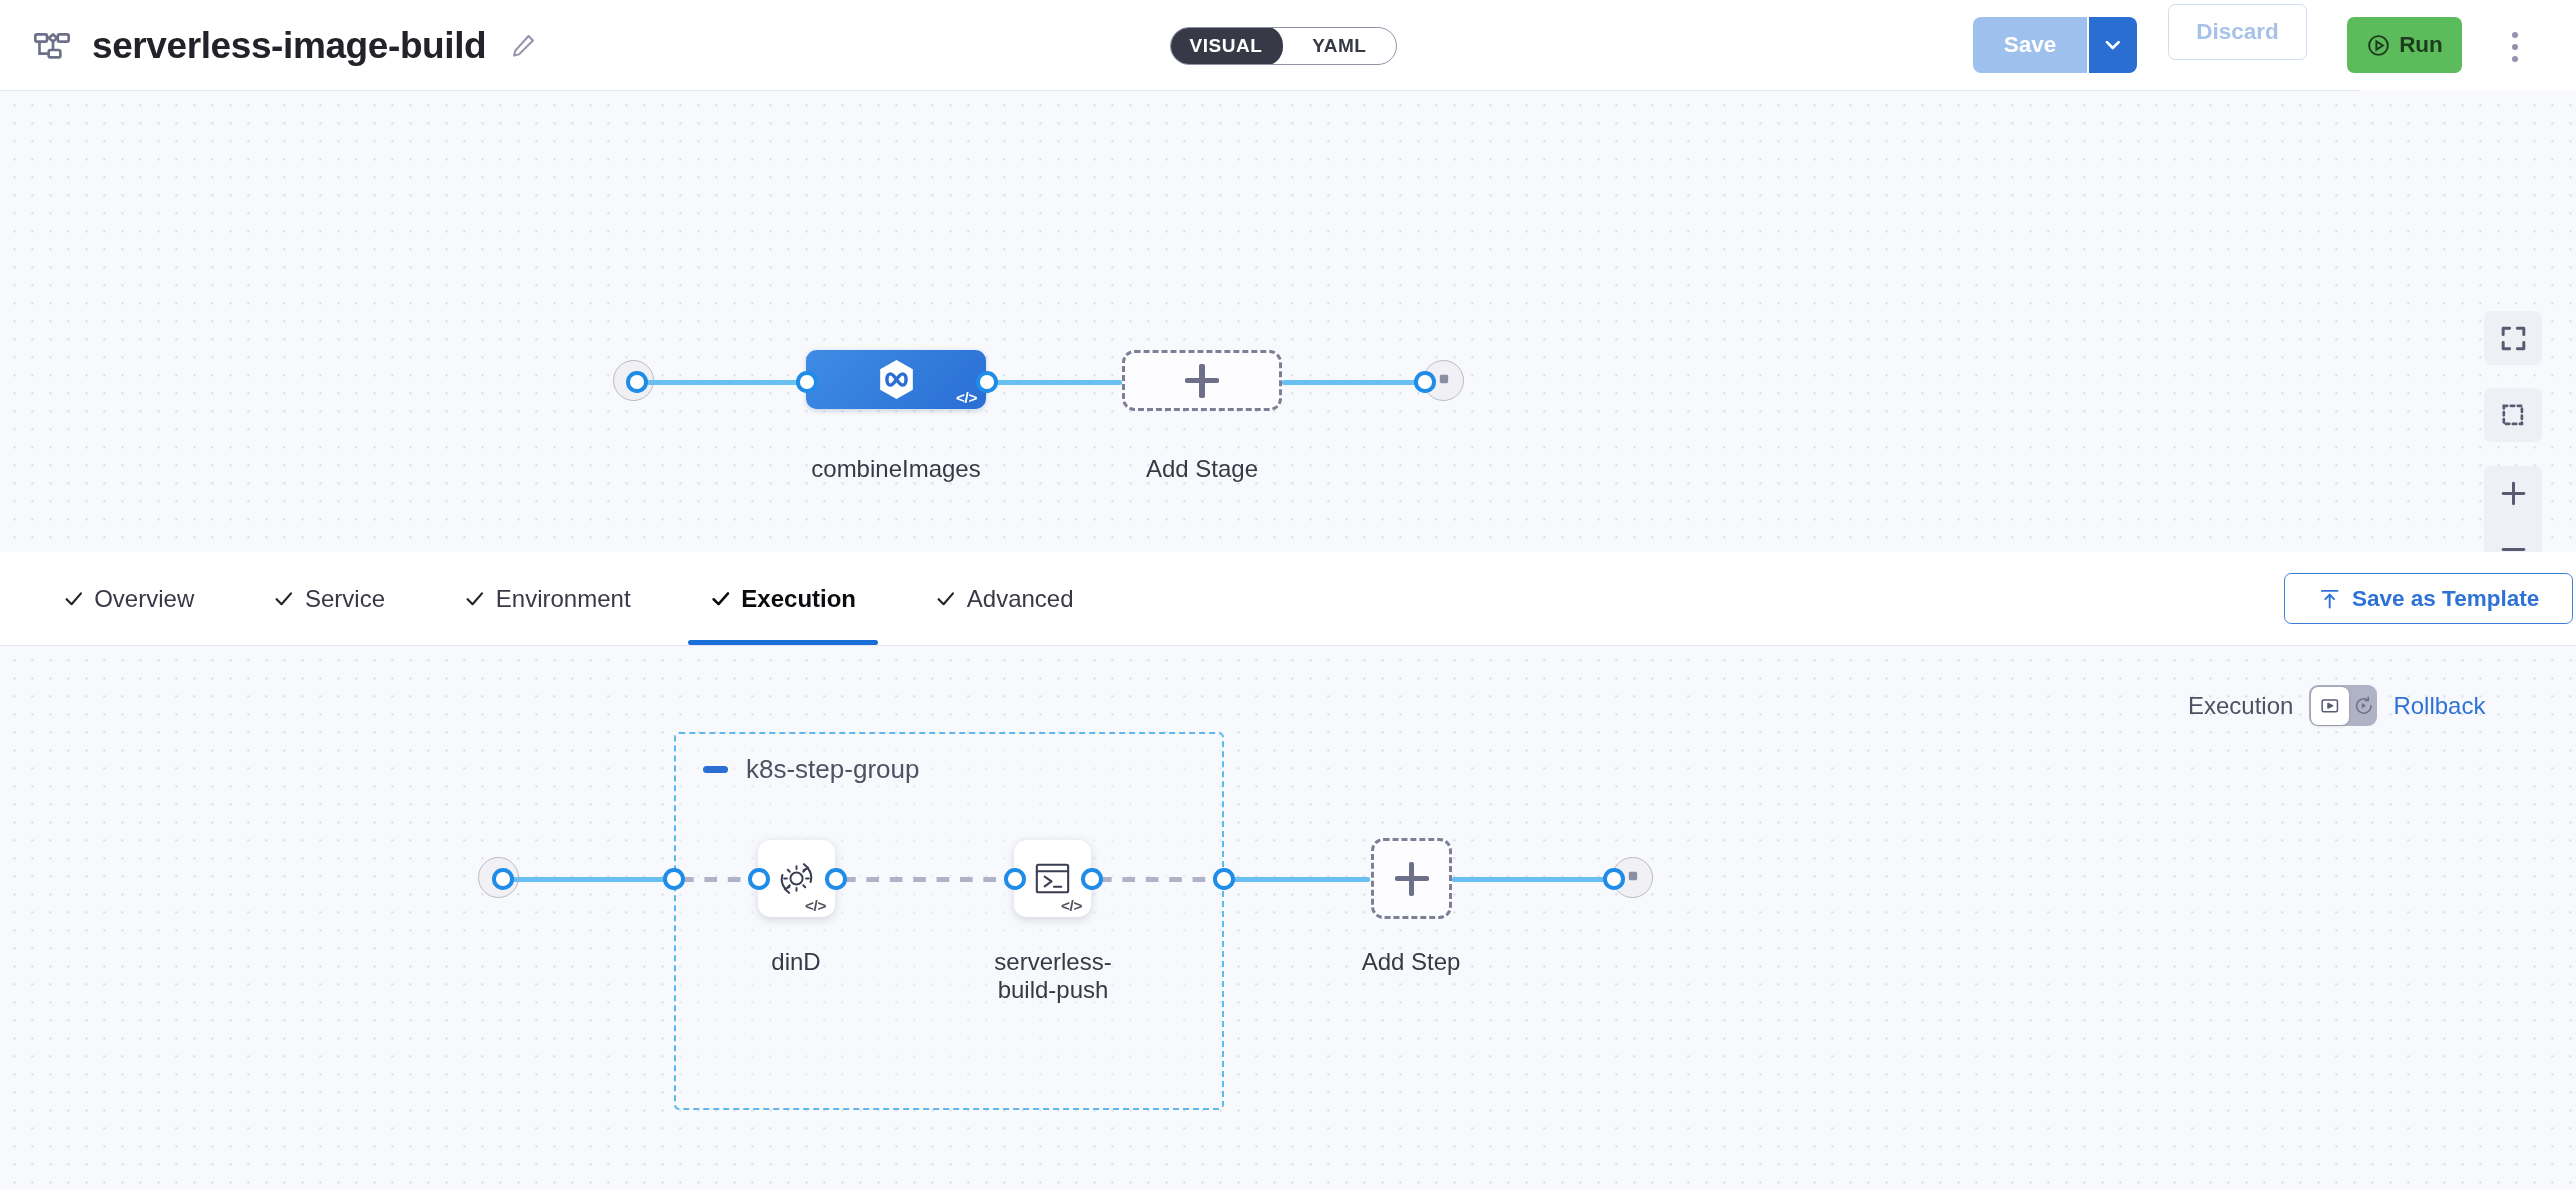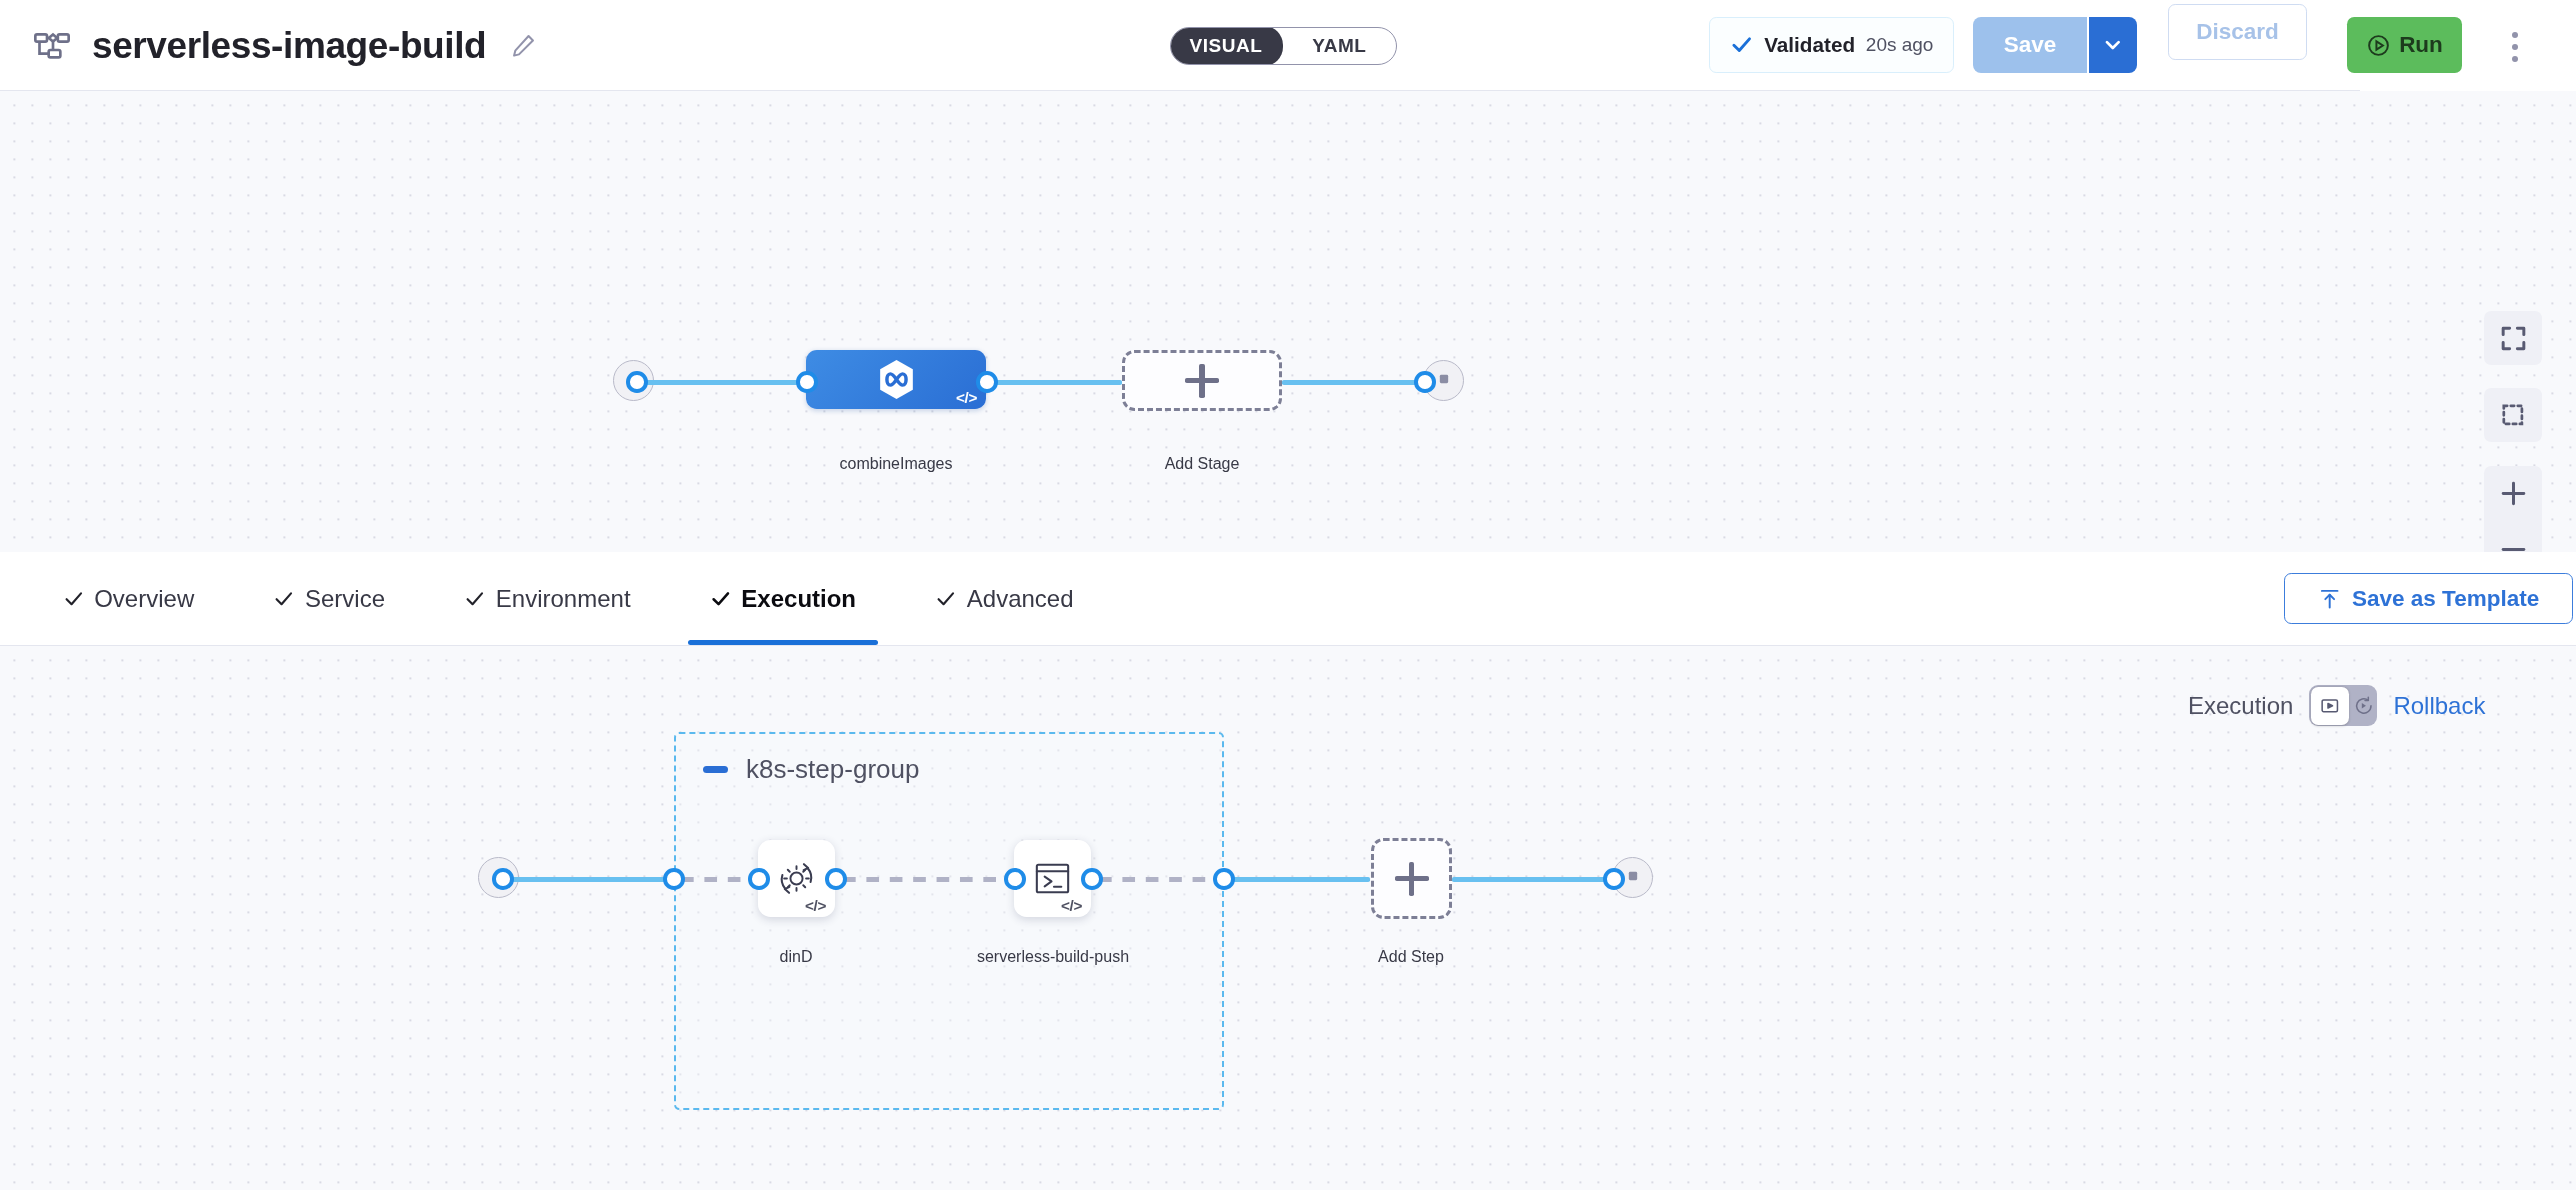--- a/index.html
+++ b/index.html
@@ -150,21 +150,21 @@
     position:absolute;width:21.6px;height:21.6px;border-radius:50%;
     background:#ffffff;border:4.5px solid #1f8ce8;box-sizing:border-box;z-index:6;
   }
   .link{position:absolute;height:4.5px;background:#68c0f0;z-index:2;border-radius:1.8px;}
   .dashlink{
     position:absolute;height:4.5px;z-index:2;
     background-image:linear-gradient(to right,#b0b2c6 0 12.6px,transparent 12.6px 23.4px);
     background-size:23.4px 4.5px;background-repeat:repeat-x;
   }
   .nodelabel{
-    position:absolute;text-align:center;font-size:16px;color:#383946;line-height:1.18;
+    position:absolute;text-align:center;font-size:24px;color:#383946;line-height:1.18;
   }
 
   .stage-node{
     width:180px;height:59px;border-radius:10.8px;
     background:linear-gradient(135deg,#3e8ce4 0%,#2a6ed4 100%);
     display:flex;align-items:center;justify-content:center;position:relative;cursor:pointer;
     box-shadow:0 1.8px 5.4px rgba(30,80,160,.22);
   }
   .stage-node .hexicon{width:49px;height:49px;display:block;}
   .codebadge{
@@ -239,29 +239,20 @@
           <path d="M16.5 3.6 L20.4 7.5 L8 19.9 L3.6 21 L4.7 16.6 Z"></path>
         </svg>
       </span>
     </div>
 
     <div class="view-toggle">
       <div class="vt-seg active">VISUAL</div>
       <div class="vt-seg">YAML</div>
     </div>
 
-    <div class="validated">
-      <span>
-        <svg class="chk" viewBox="0 0 24 24" fill="none" stroke="#1a70d8" stroke-width="3" stroke-linecap="round" stroke-linejoin="round">
-          <path d="M4 12.5 L9.5 18 L20 6"></path>
-        </svg>
-      </span>
-      <span class="vlabel">Validated</span>
-      <span class="vtime">20s ago</span>
-    </div>
 
     <div class="save-group">
       <div class="save-btn">Save</div>
       <div class="save-caret">
         <span>
           <svg viewBox="0 0 24 24" fill="none" stroke="#ffffff" stroke-width="3" stroke-linecap="round" stroke-linejoin="round">
             <path d="M5.5 9 L12 15.5 L18.5 9"></path>
           </svg>
         </span>
       </div>

